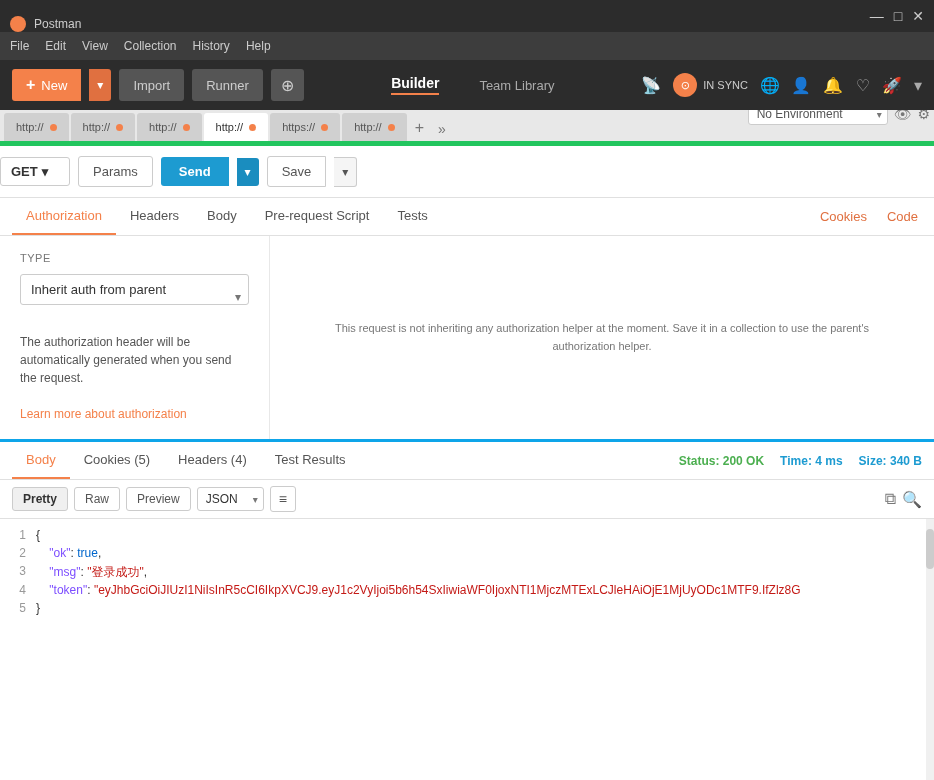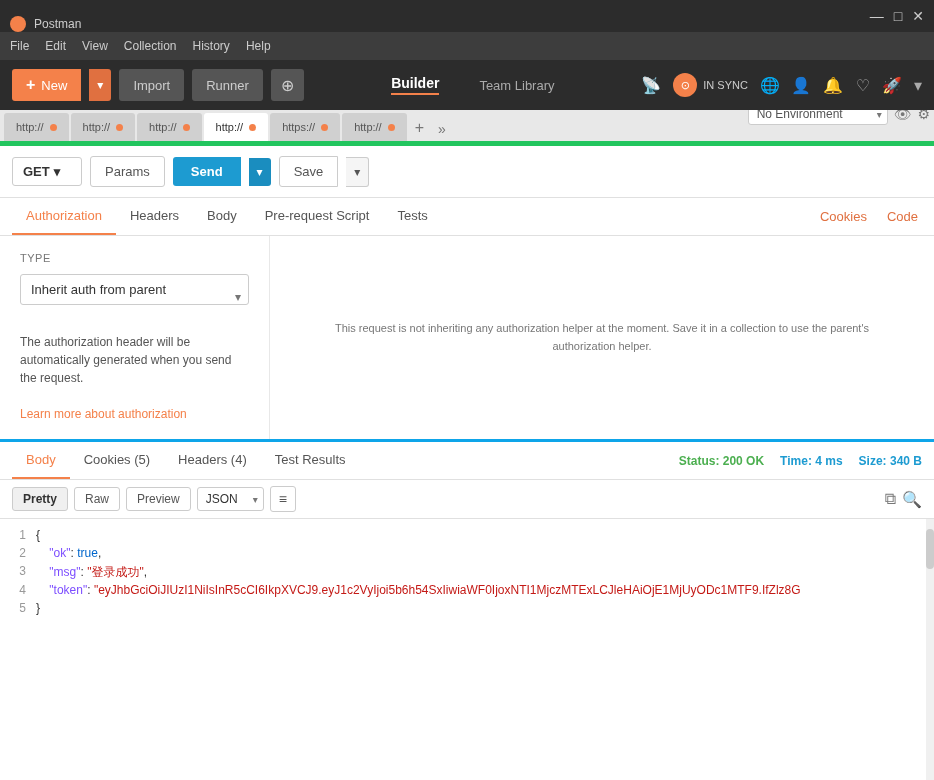--- a/index.html
+++ b/index.html
@@ -148,21 +148,21 @@
       color: #555;
       cursor: pointer;
       appearance: none;
       width: 140px;
     }
     .env-icon-btn { background: none; border: none; color: #777; cursor: pointer; font-size: 14px; }
 
     
     .request-bar {
       background: #fff;
-      padding: 10px 12px;
+      padding: 10px 0;
       display: flex;
       align-items: center;
       gap: 8px;
       border-bottom: 1px solid #e0e0e0;
     }
     .method-select {
       background: #fff;
       border: 1px solid #ccc;
       border-radius: 3px;
       padding: 6px 10px;

